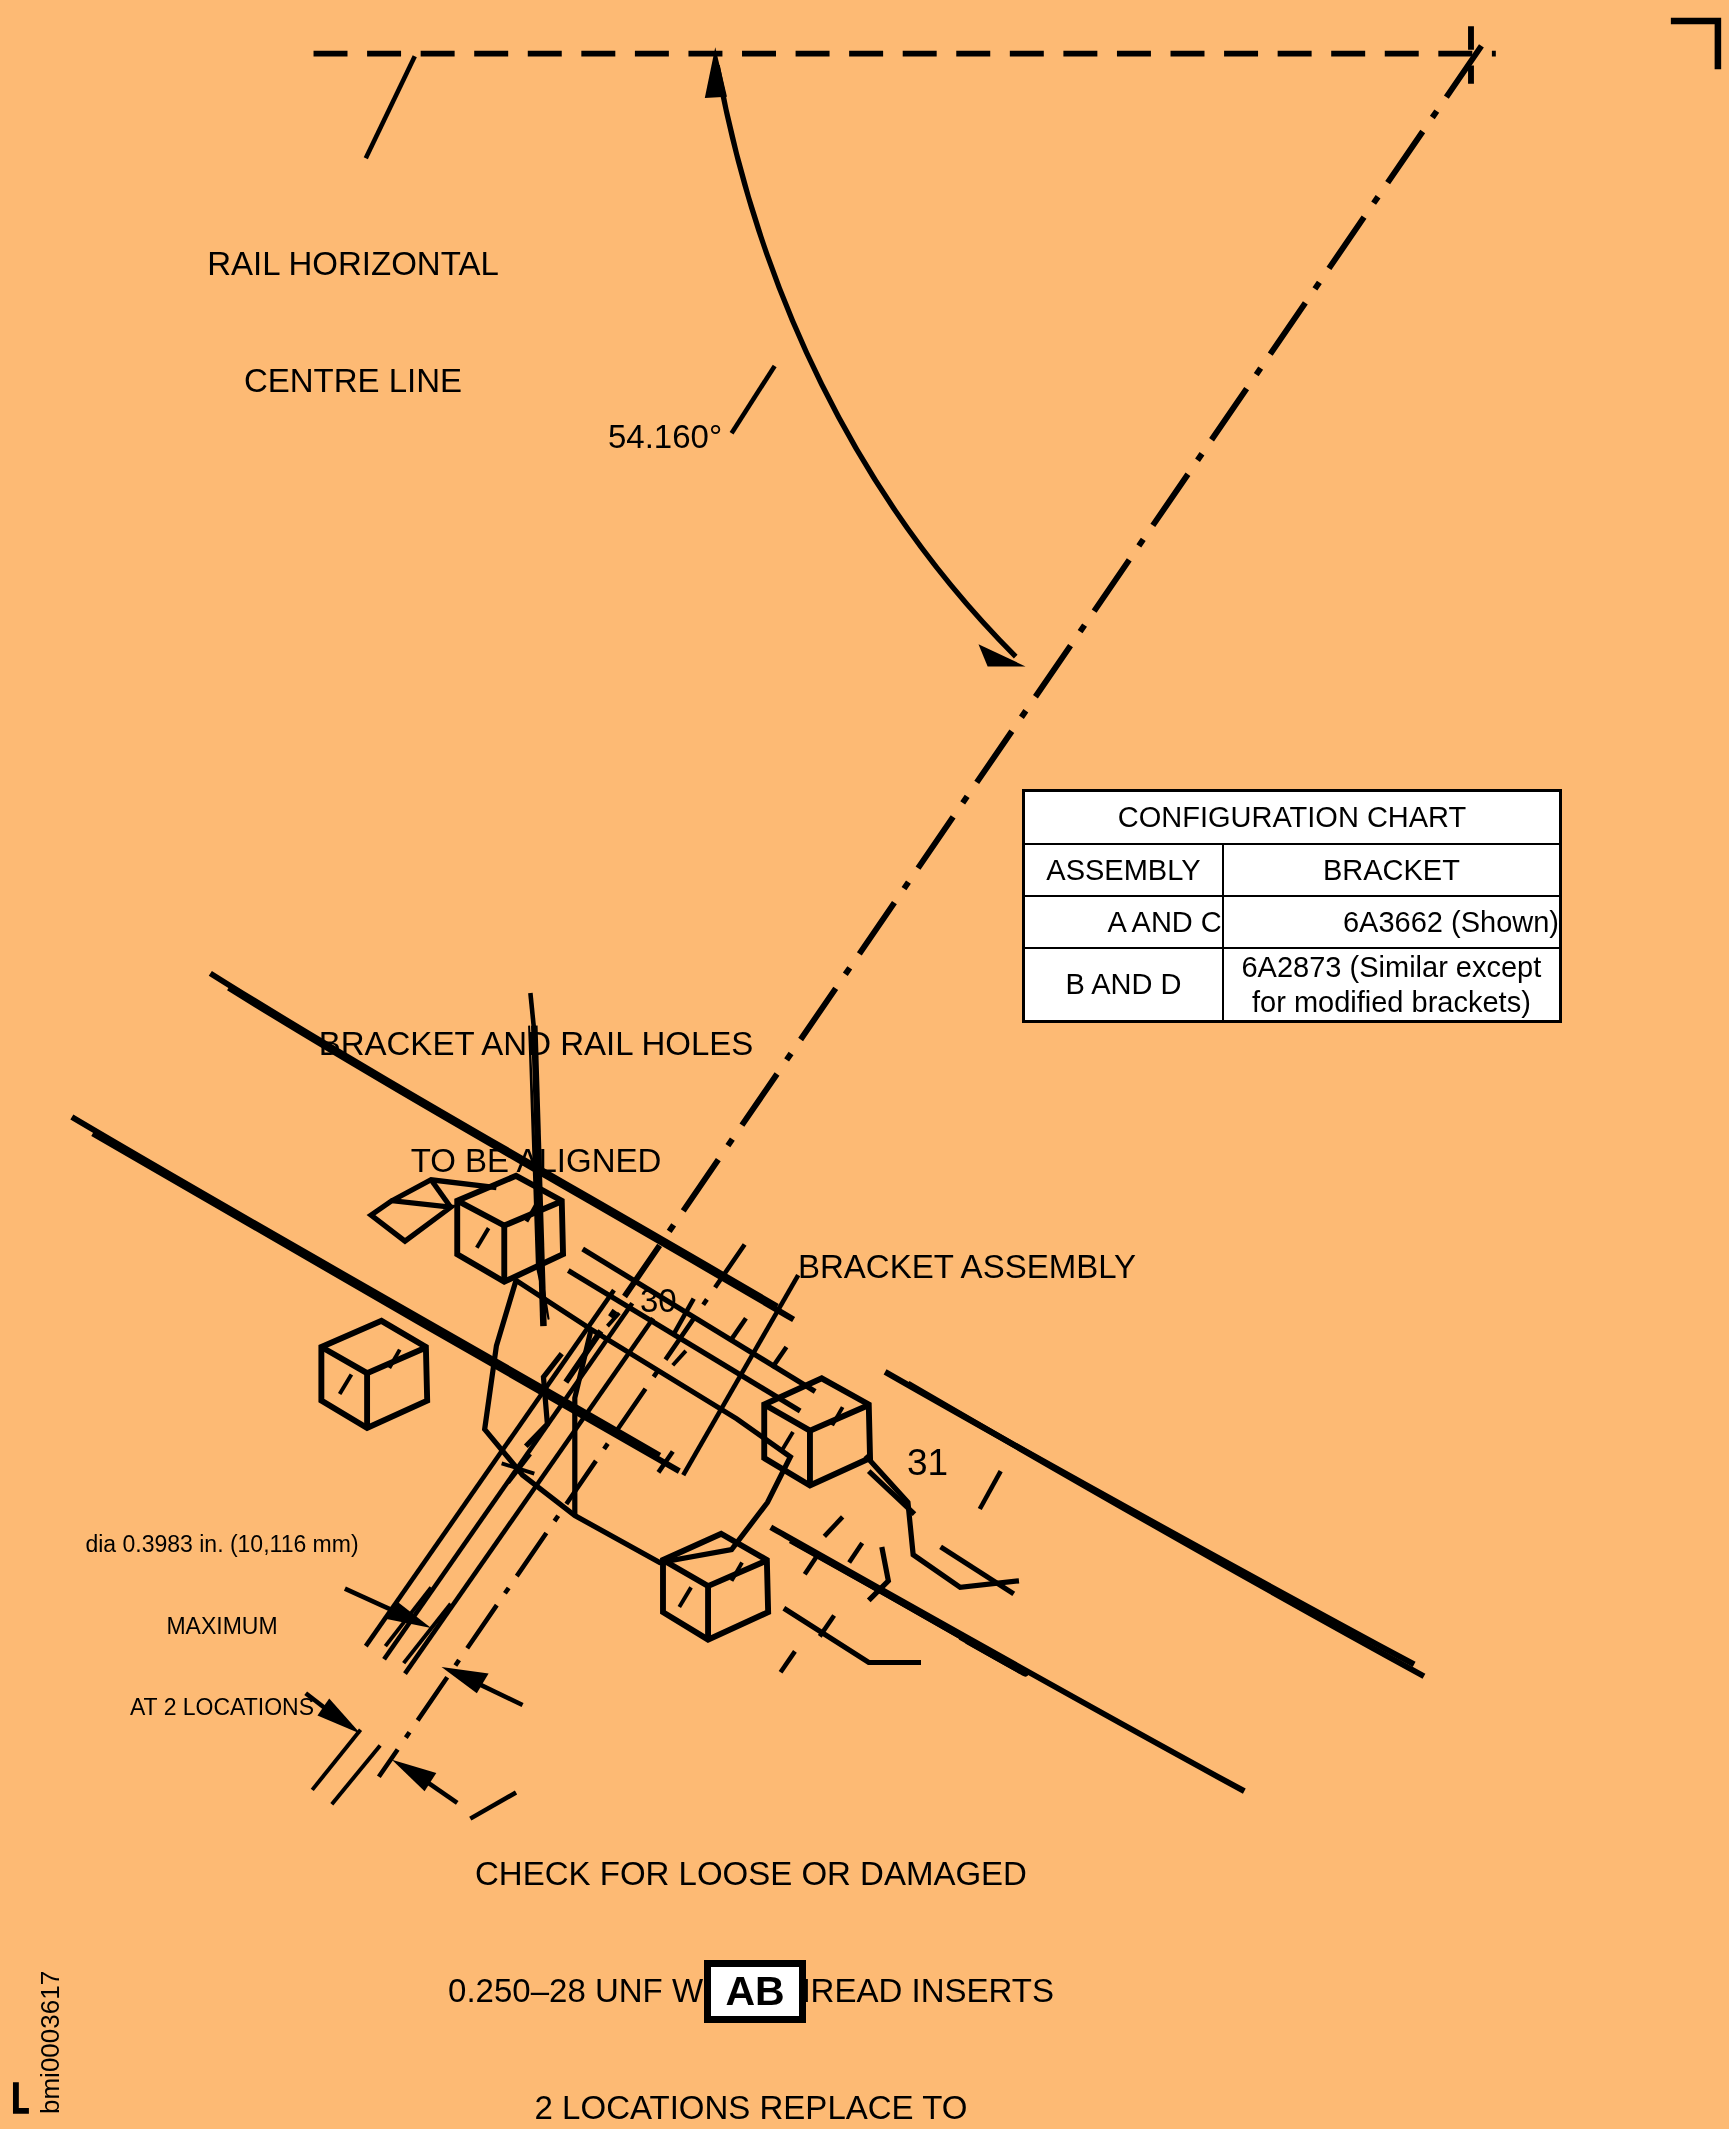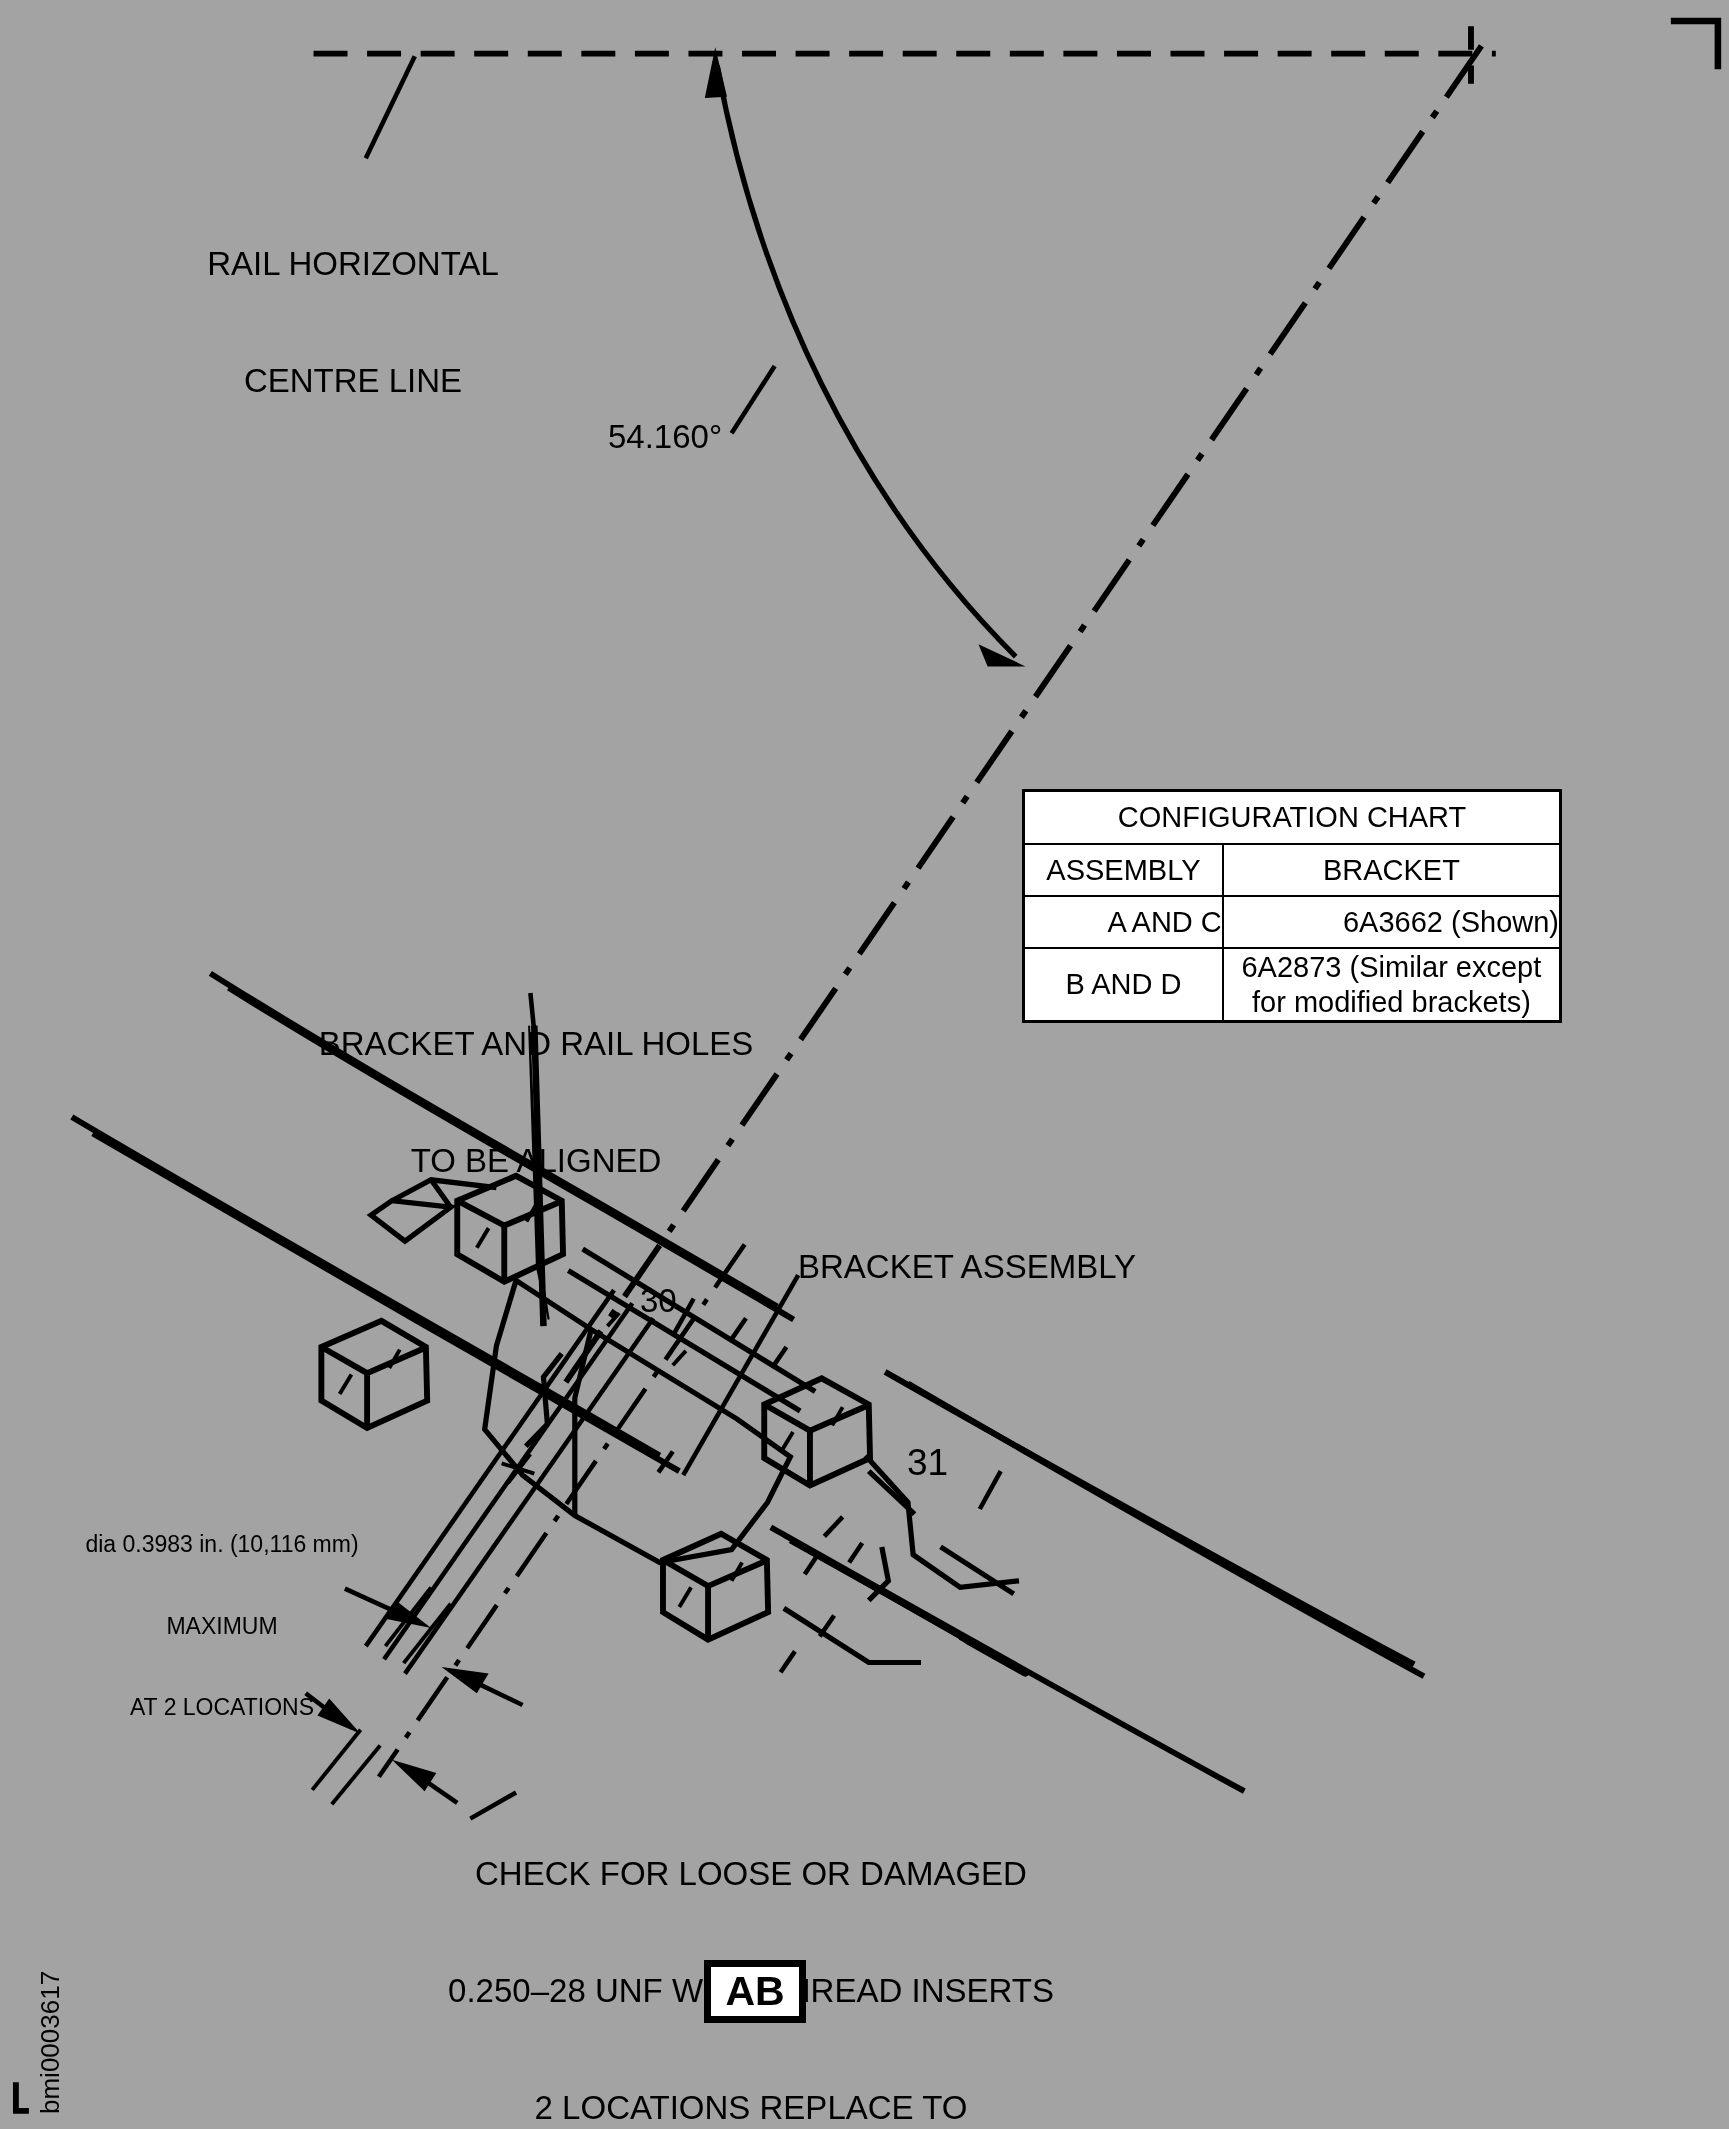--- a/index.html
+++ b/index.html
@@ -4,21 +4,21 @@
 <style>
   html, body {
     margin: 0;
     padding: 0;
     background: #ffffff;
   }
   #page {
     position: relative;
     width: 1729px;
     height: 2129px;
-    background: #a3a3a3;
+    background: #fdba74;
     font-family: "Liberation Sans", sans-serif;
     color: #000000;
     overflow: hidden;
   }
   #drawing {
     position: absolute;
     left: 0; top: 0;
     width: 1729px;
     height: 2129px;
   }

